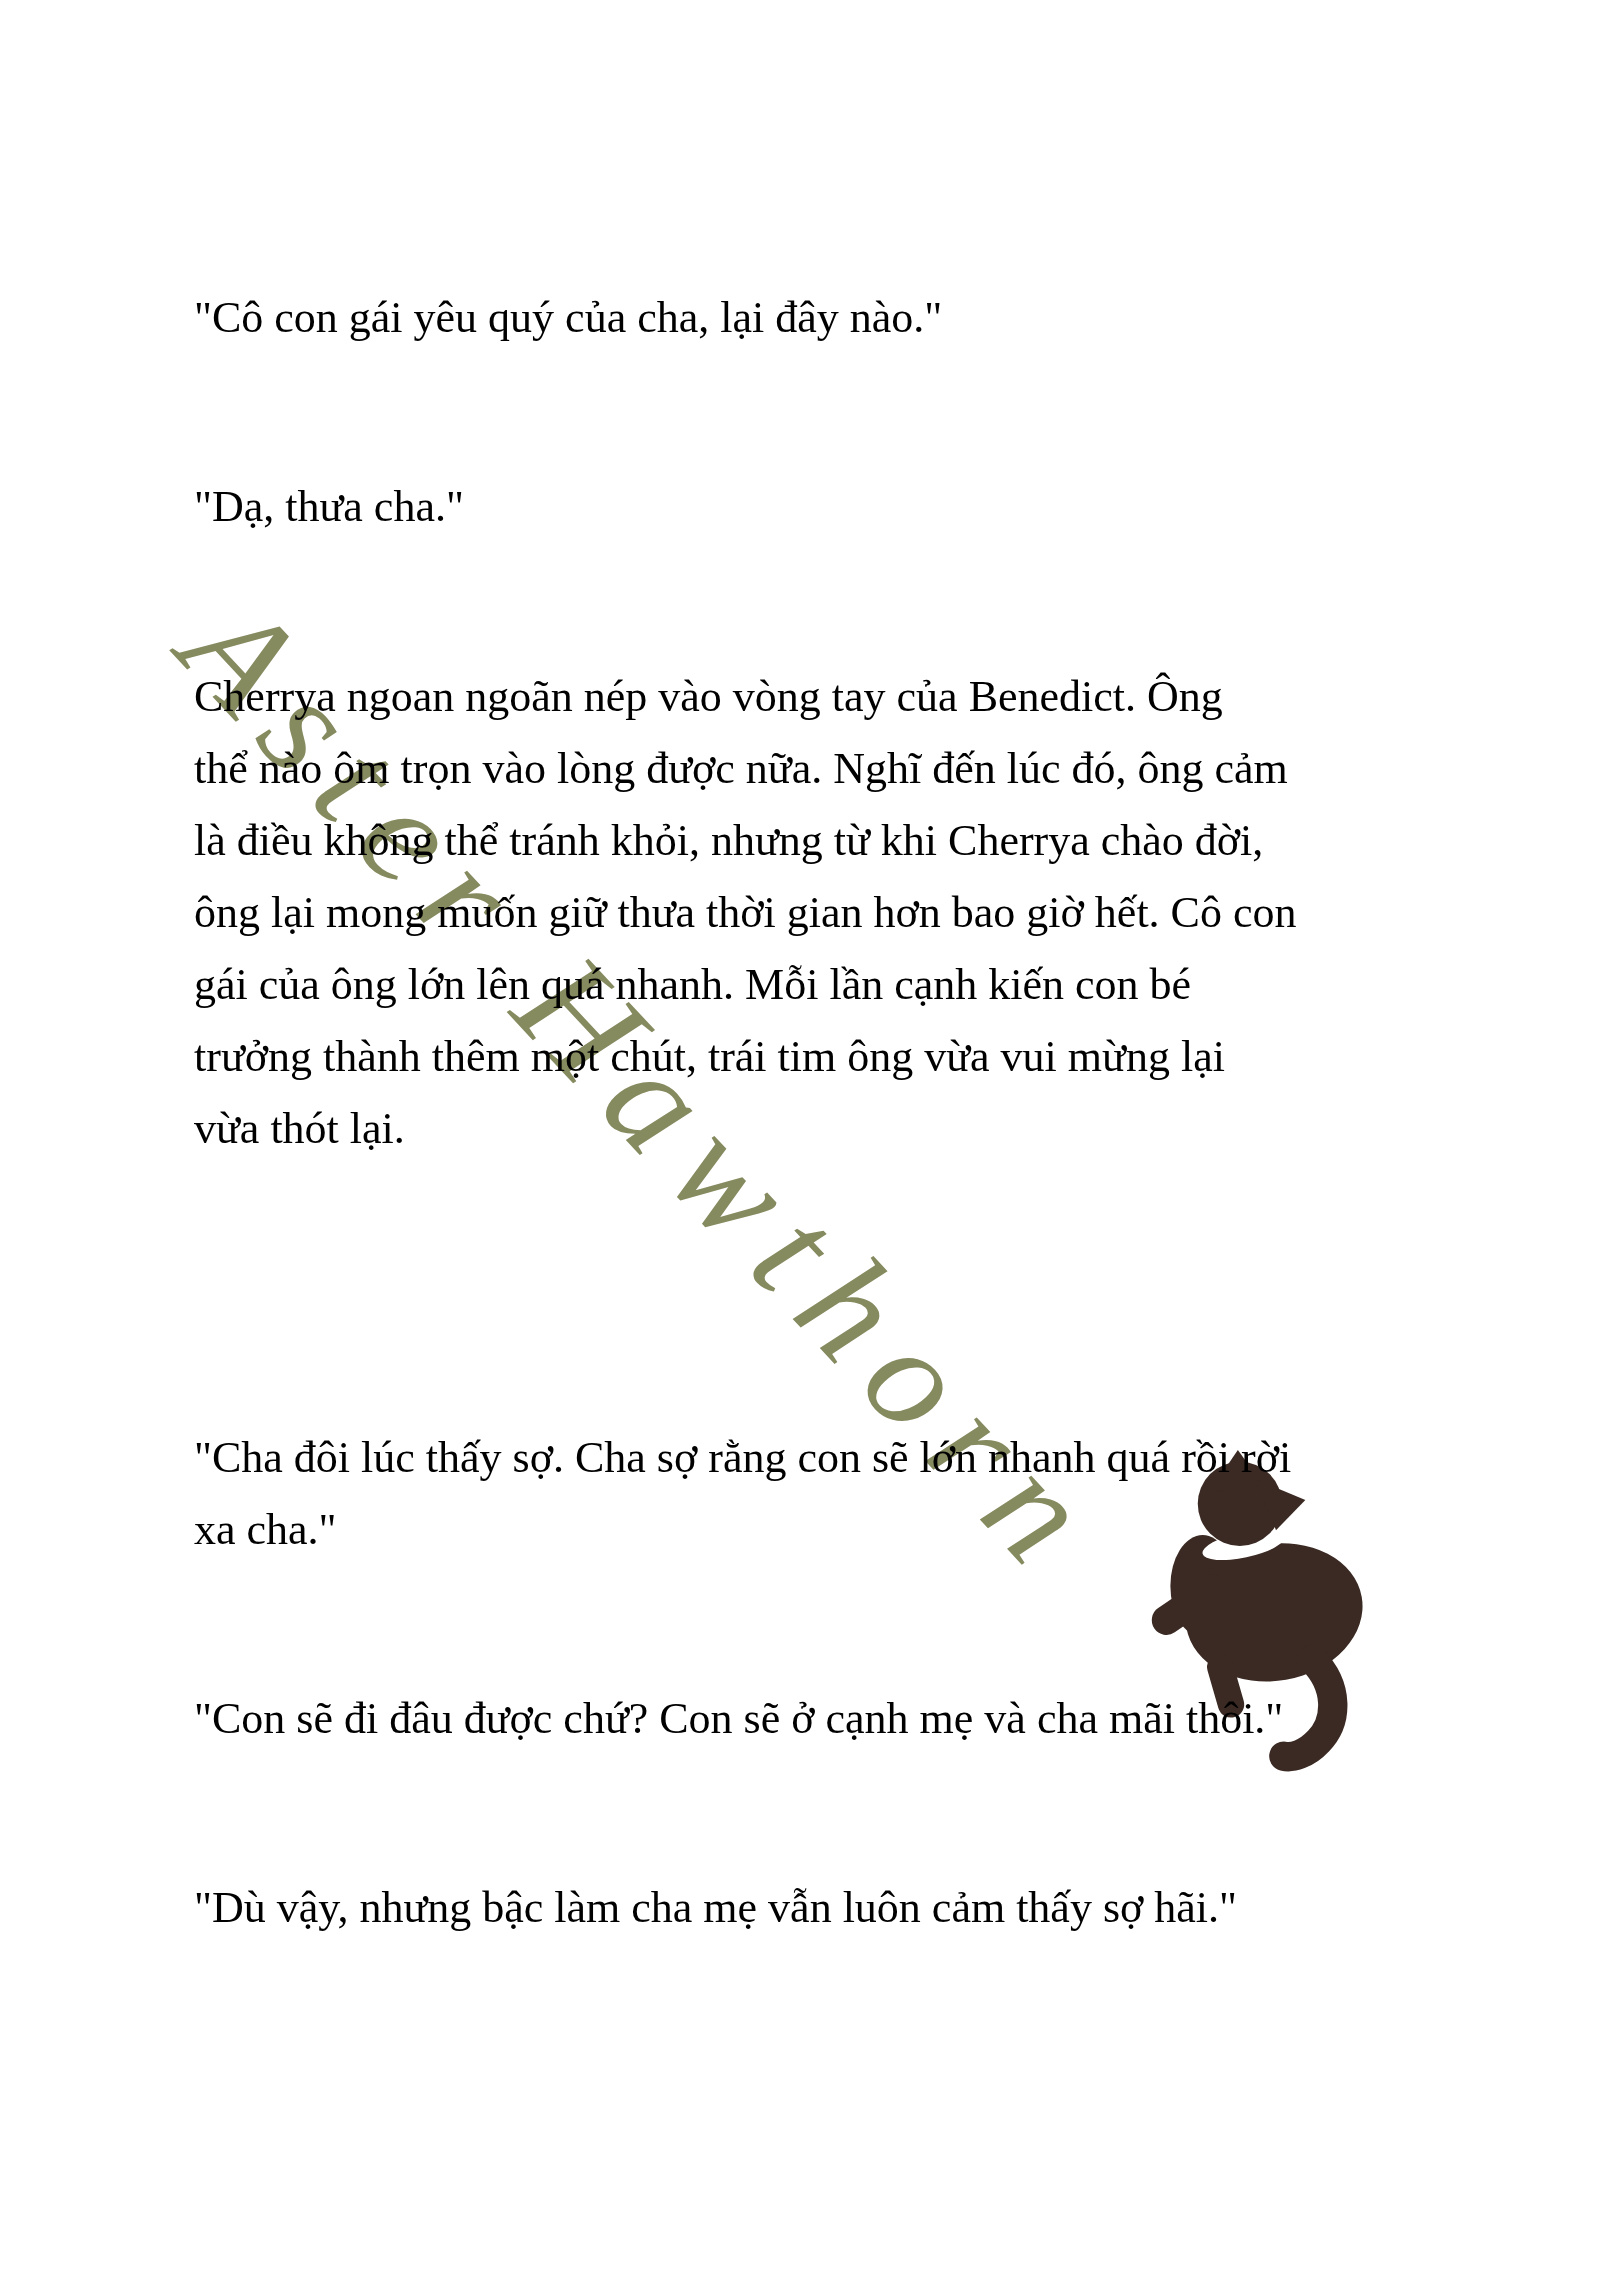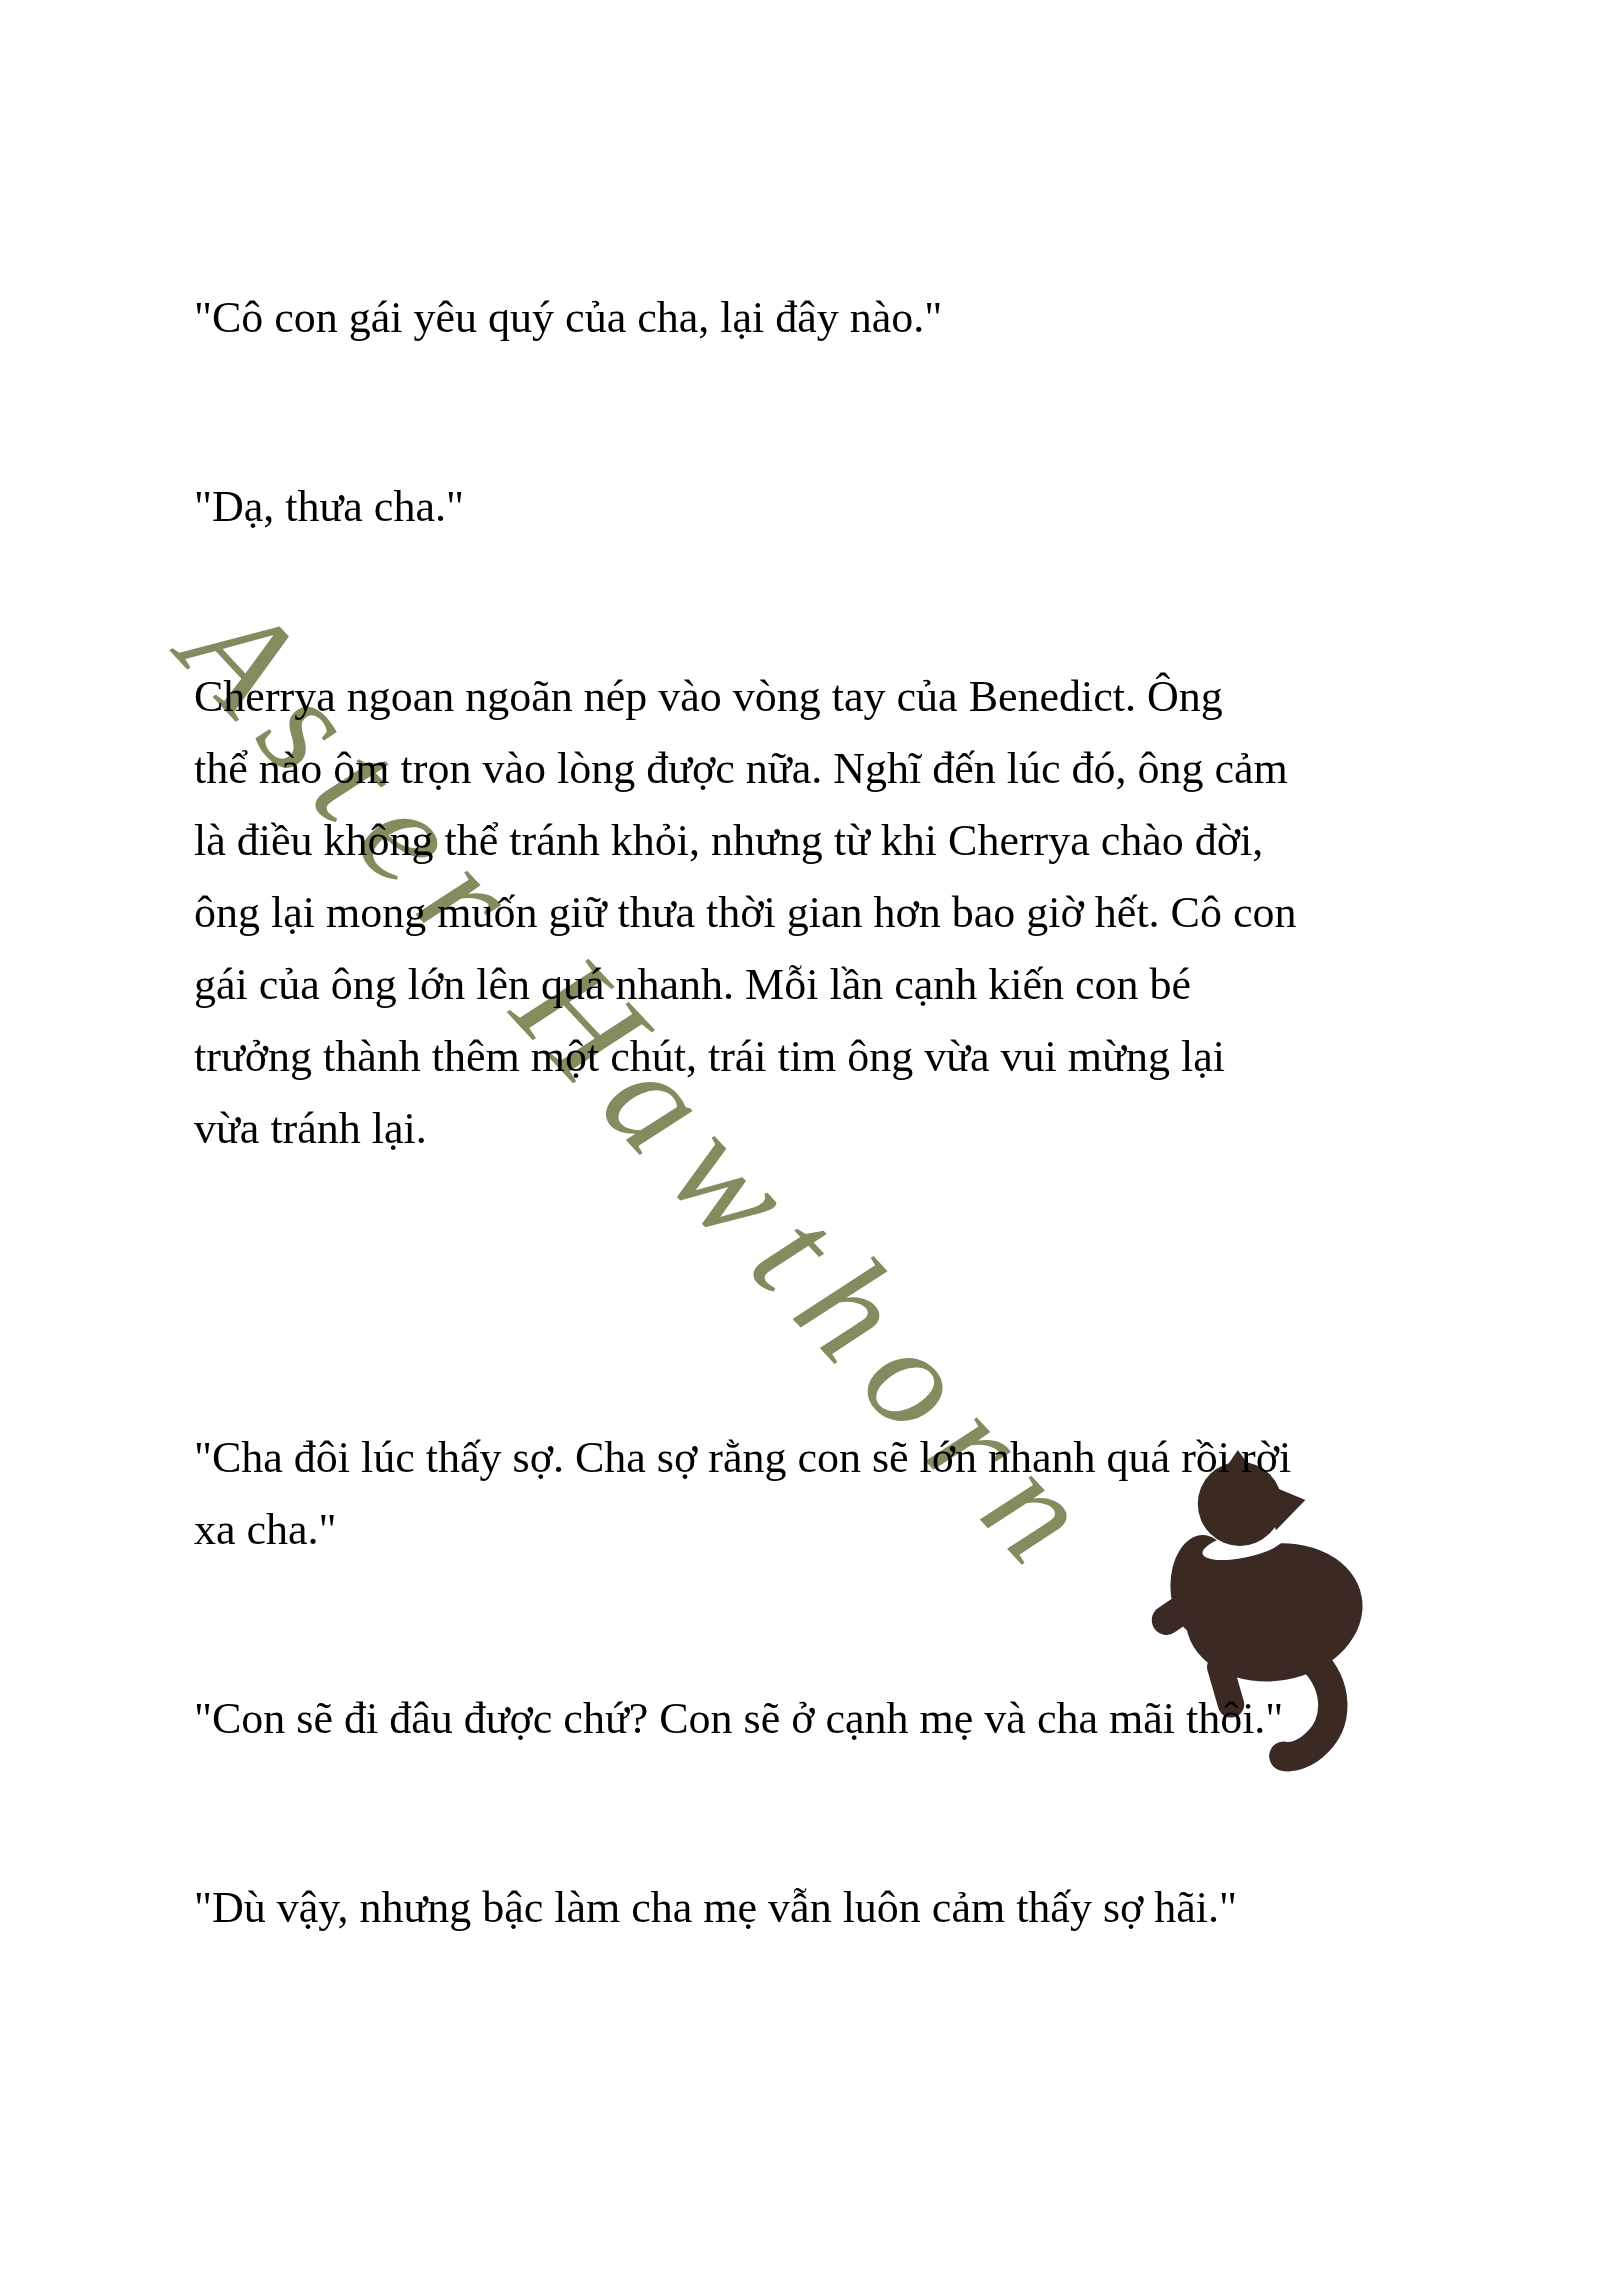--- a/index.html
+++ b/index.html
@@ -96,21 +96,21 @@
       <div class="block" style="top: 471px;">
         <div class="line">"Dạ, thưa cha."</div>
       </div>
       <div class="block" style="top: 661px;">
         <div class="line">Cherrya ngoan ngoãn nép vào vòng tay của Benedict. Ông</div>
         <div class="line">thể nào ôm trọn vào lòng được nữa. Nghĩ đến lúc đó, ông cảm</div>
         <div class="line">là điều không thể tránh khỏi, nhưng từ khi Cherrya chào đời,</div>
         <div class="line">ông lại mong muốn giữ thưa thời gian hơn bao giờ hết. Cô con</div>
         <div class="line">gái của ông lớn lên quá nhanh. Mỗi lần cạnh kiến con bé</div>
         <div class="line">trưởng thành thêm một chút, trái tim ông vừa vui mừng lại</div>
-        <div class="line">vừa tránh lại.</div>
+        <div class="line">vừa thót lại.</div>
       </div>
       <div class="block" style="top: 1422px;">
         <div class="line">"Cha đôi lúc thấy sợ. Cha sợ rằng con sẽ lớn nhanh quá rồi rời</div>
         <div class="line">xa cha."</div>
       </div>
       <div class="block" style="top: 1683px;">
         <div class="line">"Con sẽ đi đâu được chứ? Con sẽ ở cạnh mẹ và cha mãi thôi."</div>
       </div>
       <div class="block" style="top: 1872px;">
         <div class="line">"Dù vậy, nhưng bậc làm cha mẹ vẫn luôn cảm thấy sợ hãi."</div>

